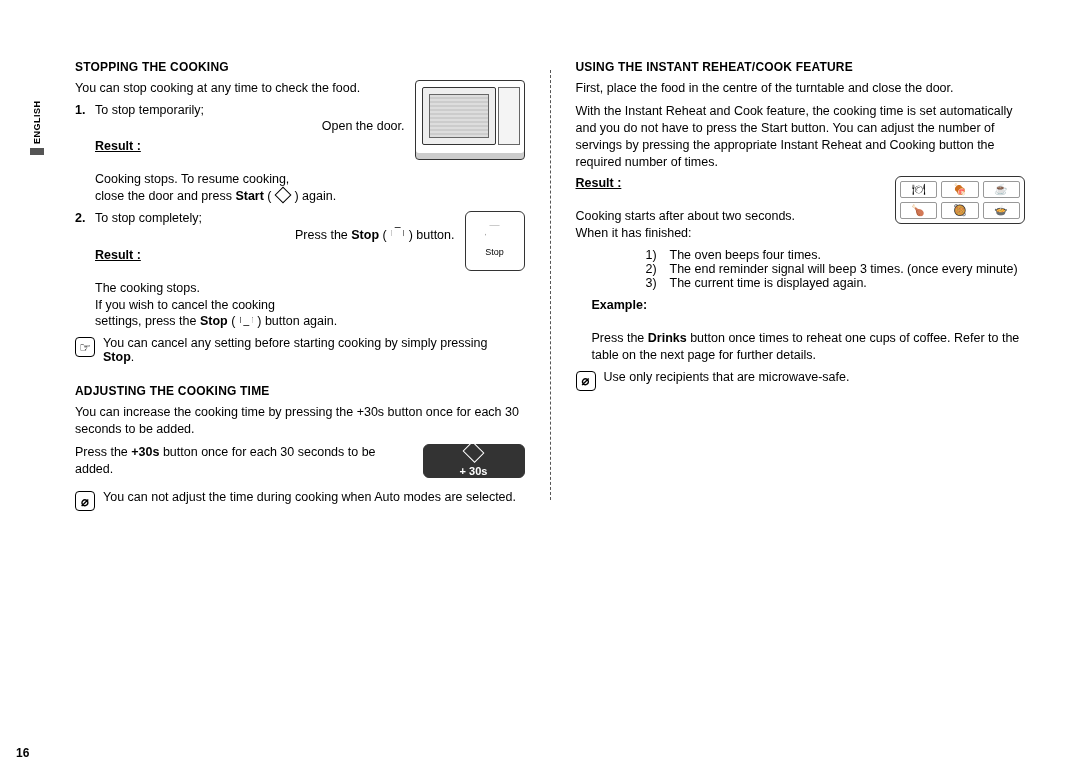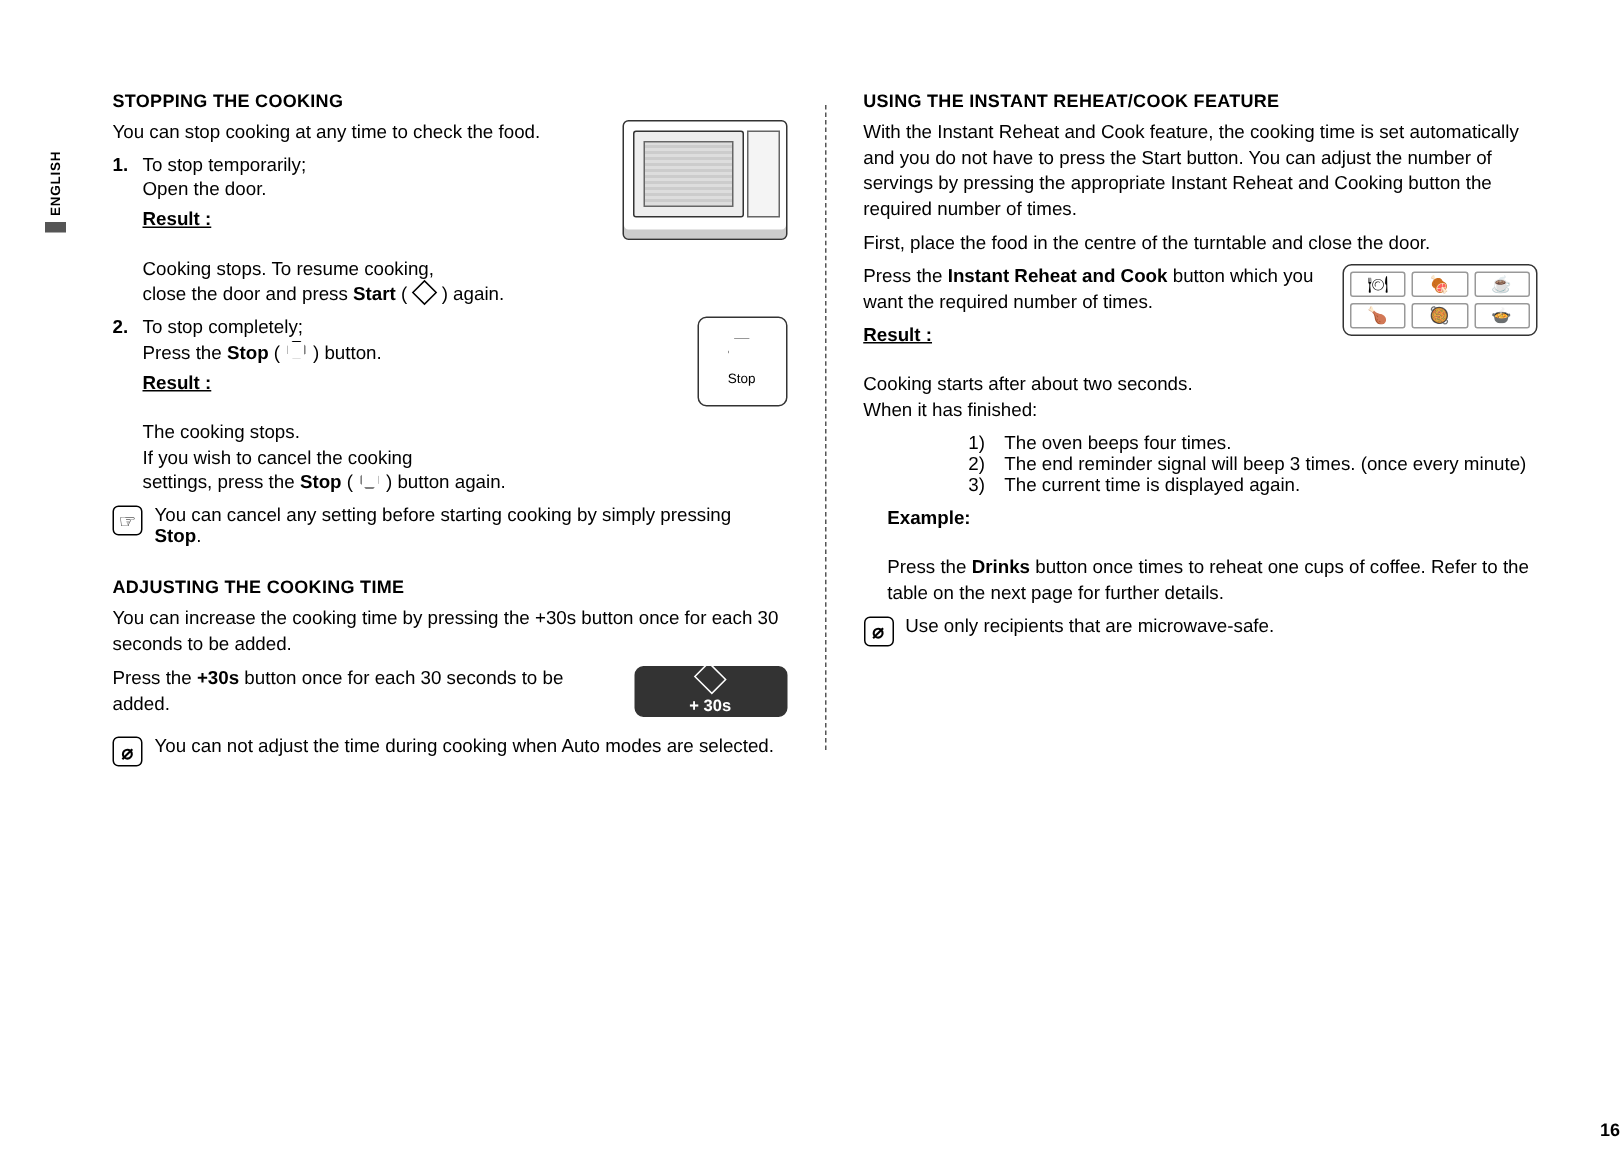--- a/index.html
+++ b/index.html
@@ -47,21 +47,21 @@
     font-size: 12px;
     font-weight: bold;
     margin: 0 0 6px 0;
     letter-spacing: 0.2px;
     text-transform: uppercase;
   }
   p { margin: 0 0 6px 0; line-height: 1.35; }
   .num-list { margin: 0 0 6px 0; padding: 0; }
   .num-item { display: flex; gap: 6px; margin-bottom: 2px; }
   .num-item .n { font-weight: bold; min-width: 14px; }
-  .sub { margin-left: 20px; }
+  .sub { margin-left: 20px; text-align: right; }
   .result-row { display: flex; gap: 18px; margin-left: 20px; margin-bottom:6px;flex-direction:column;}
   .result-row .rlabel { font-weight: bold; text-decoration: underline; min-width:50px;}
   .result-row .rbody { flex: 1; line-height:1.35;}
   .note-row { display: flex; gap: 8px; align-items:flex-start; margin: 6px 0 12px 0;}
   .note-icon {
     width: 18px; height: 18px; border: 1.5px solid #000; border-radius: 4px;
     display: inline-flex; align-items: center; justify-content: center;
     font-size: 12px; flex-shrink:0; margin-top:1px;
   }
   .section-gap { margin-top: 20px; }
@@ -109,21 +109,21 @@
     display:grid; grid-template-columns:1fr 1fr 1fr; grid-template-rows:1fr 1fr;
     padding:4px; gap:4px; box-sizing:border-box;
   }
   .presets-fig div{
     border:1px solid #999; border-radius:2px; display:flex;
     align-items:center;justify-content:center;font-size:11px;
   }
   .enum { margin:0 0 4px 0; padding-left:0;}
   .enum .erow{display:flex;gap:6px;margin-left:0;}
   .enum .erow .en{min-width:18px;}
-  .pgnum{position:absolute;bottom:22px;left:4px;right:0;text-align:right;font-weight:bold;font-size:12px;}
+  .pgnum{position:absolute;bottom:22px;left:16px;right:0;text-align:left;font-weight:bold;font-size:12px;}
   .hand-icon::after{content:"☞";font-size:13px;}
   .slash-icon::after{content:"⌀";font-size:13px;font-weight:bold;}
   .octagon-inline{
     display:inline-block;width:11px;height:11px;border:1.2px solid #000;
     clip-path:polygon(30% 5%,70% 5%,95% 30%,95% 70%,70% 95%,30% 95%,5% 70%,5% 30%);
     vertical-align:-1px;margin:0 1px;
   }
   .diamond-inline{
     display:inline-block;width:10px;height:10px;border:1.2px solid #000;
     transform:rotate(45deg);vertical-align:-1px;margin:0 2px;
@@ -215,35 +215,32 @@
       <span>You can not adjust the time during cooking when Auto modes are selected.</span>
     </div>
 
   </div>
 
   <div class="vdiv"></div>
 
   <div class="column">
 
     <h2>USING THE INSTANT REHEAT/COOK FEATURE</h2>
+    <p>First, place the food in the centre of the turntable and close the door.</p>
     <p>With the Instant Reheat and Cook feature, the cooking time is set automatically and you do not have to press the Start button. You can adjust the number of servings by pressing the appropriate Instant Reheat and Cooking button the required number of times.</p>
-    <p>First, place the food in the centre of the turntable and close the door.</p>
 
     <div class="presets-fig">
       <div>🍽</div>
       <div>🍖</div>
       <div>☕</div>
       <div>🍗</div>
       <div>🥘</div>
       <div>🍲</div>
     </div>
 
-    <p>
-      <span>Press the </span><span class="bold">Instant Reheat and Cook</span><span> button which you want the required number of times.</span>
-    </p>
 
     <div class="result-row" style="margin-left:0">
       <span class="rlabel">Result :</span>
       <span class="rbody" style="max-width:240px">Cooking starts after about two seconds. When it has finished:</span>
     </div>
 
     <div style="margin-left:70px">
       <div class="enum">
         <div class="erow">
             <span class="en">1)</span>

